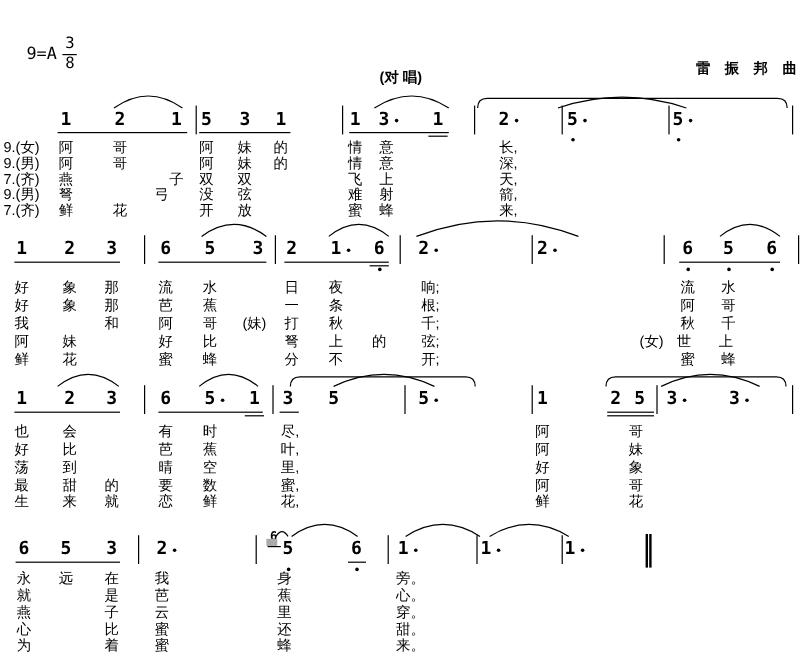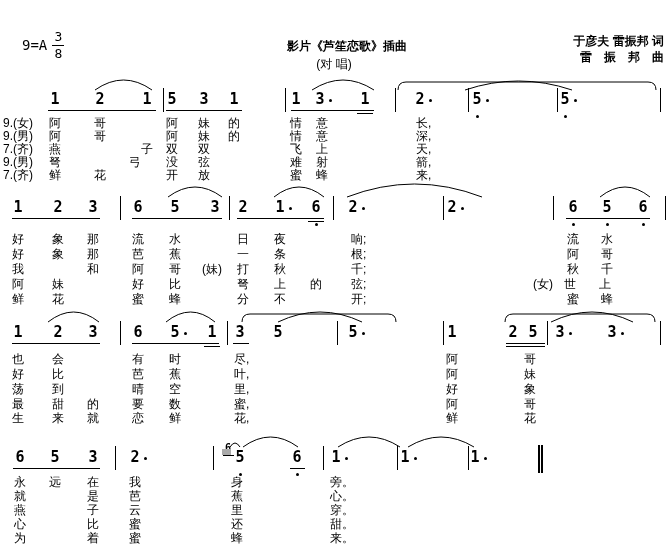--- a/index.html
+++ b/index.html
@@ -7,21 +7,21 @@
          font-family:"Liberation Sans",sans-serif;overflow:hidden;}
   .keysig{position:absolute;left:22px;top:30px;display:flex;align-items:center;gap:5px;
           font-size:14px;font-family:"DejaVu Sans Mono",monospace;}
   .frac{display:inline-flex;flex-direction:column;align-items:center;font-size:13px;line-height:1.05;}
   .fbar{width:12px;height:1px;background:#000;margin:1px 0;}
   .title{position:absolute;left:335px;top:2px;transform:translateX(-50%);
          font-size:26px;letter-spacing:4px;white-space:nowrap;font-weight:bold;}
   .subtitle{position:absolute;left:347px;top:38px;transform:translateX(-50%);
             font-size:12px;font-weight:bold;white-space:nowrap;}
   .duet{position:absolute;left:334px;top:56px;transform:translateX(-50%);
-        font-size:12px;font-weight:normal;white-space:nowrap;}
+        font-size:12px;font-weight:bold;white-space:nowrap;}
   .credit{position:absolute;right:6px;font-size:12px;font-weight:bold;
           white-space:nowrap;text-align:right;}
   .c1{top:33px}.c2{top:49px}
   .note{position:absolute;transform:translateX(-50%);line-height:1;
         font-family:"DejaVu Sans Mono",monospace;font-size:15px;font-weight:bold;}
   .note.grace{font-size:10px;font-weight:bold;}
   .ndot{position:absolute;width:3px;height:3px;border-radius:50%;background:#000;}
   .beam{position:absolute;height:1px;background:#000;}
   .bar{position:absolute;width:1px;background:#000;}
   .lyr{position:absolute;transform:translateX(-50%);font-size:12px;line-height:1;white-space:nowrap;}
@@ -34,23 +34,21 @@
 
 <div id="sheet">
   <div class="keysig">
     <span>9=A</span>
     <span class="frac">
       <span>3</span>
       <span class="fbar"></span>
       <span>8</span>
     </span>
   </div>
-  <div class="subtitle">影片《芦笙恋歌》插曲</div>
   <div class="duet">(对 唱)</div>
-  <div class="credit c1">于彦夫 雷振邦 词</div>
   <div class="credit c2">雷　振　邦　曲</div>
   <svg id="slur-svg" width="670" height="547">
       <path d="M 95 90 Q 123.5 70 152 90" fill="none" stroke="#000" stroke-width="1"></path>
       <path d="M 312 90 Q 343 70 374 90" fill="none" stroke="#000" stroke-width="1"></path>
       <path d="M 398 90 Q 398 82 406 82 L 648 82 Q 656 82 656 90" fill="none" stroke="#000" stroke-width="1"></path>
       <path d="M 465 90 Q 518.5 72 572 90" fill="none" stroke="#000" stroke-width="1"></path>
       <path d="M 168 197 Q 195 177 222 197" fill="none" stroke="#000" stroke-width="1"></path>
       <path d="M 274 197 Q 299 177 324 197" fill="none" stroke="#000" stroke-width="1"></path>
       <path d="M 347 197 Q 414.5 171 482 197" fill="none" stroke="#000" stroke-width="1"></path>
       <path d="M 600 197 Q 625 177 650 197" fill="none" stroke="#000" stroke-width="1"></path>

